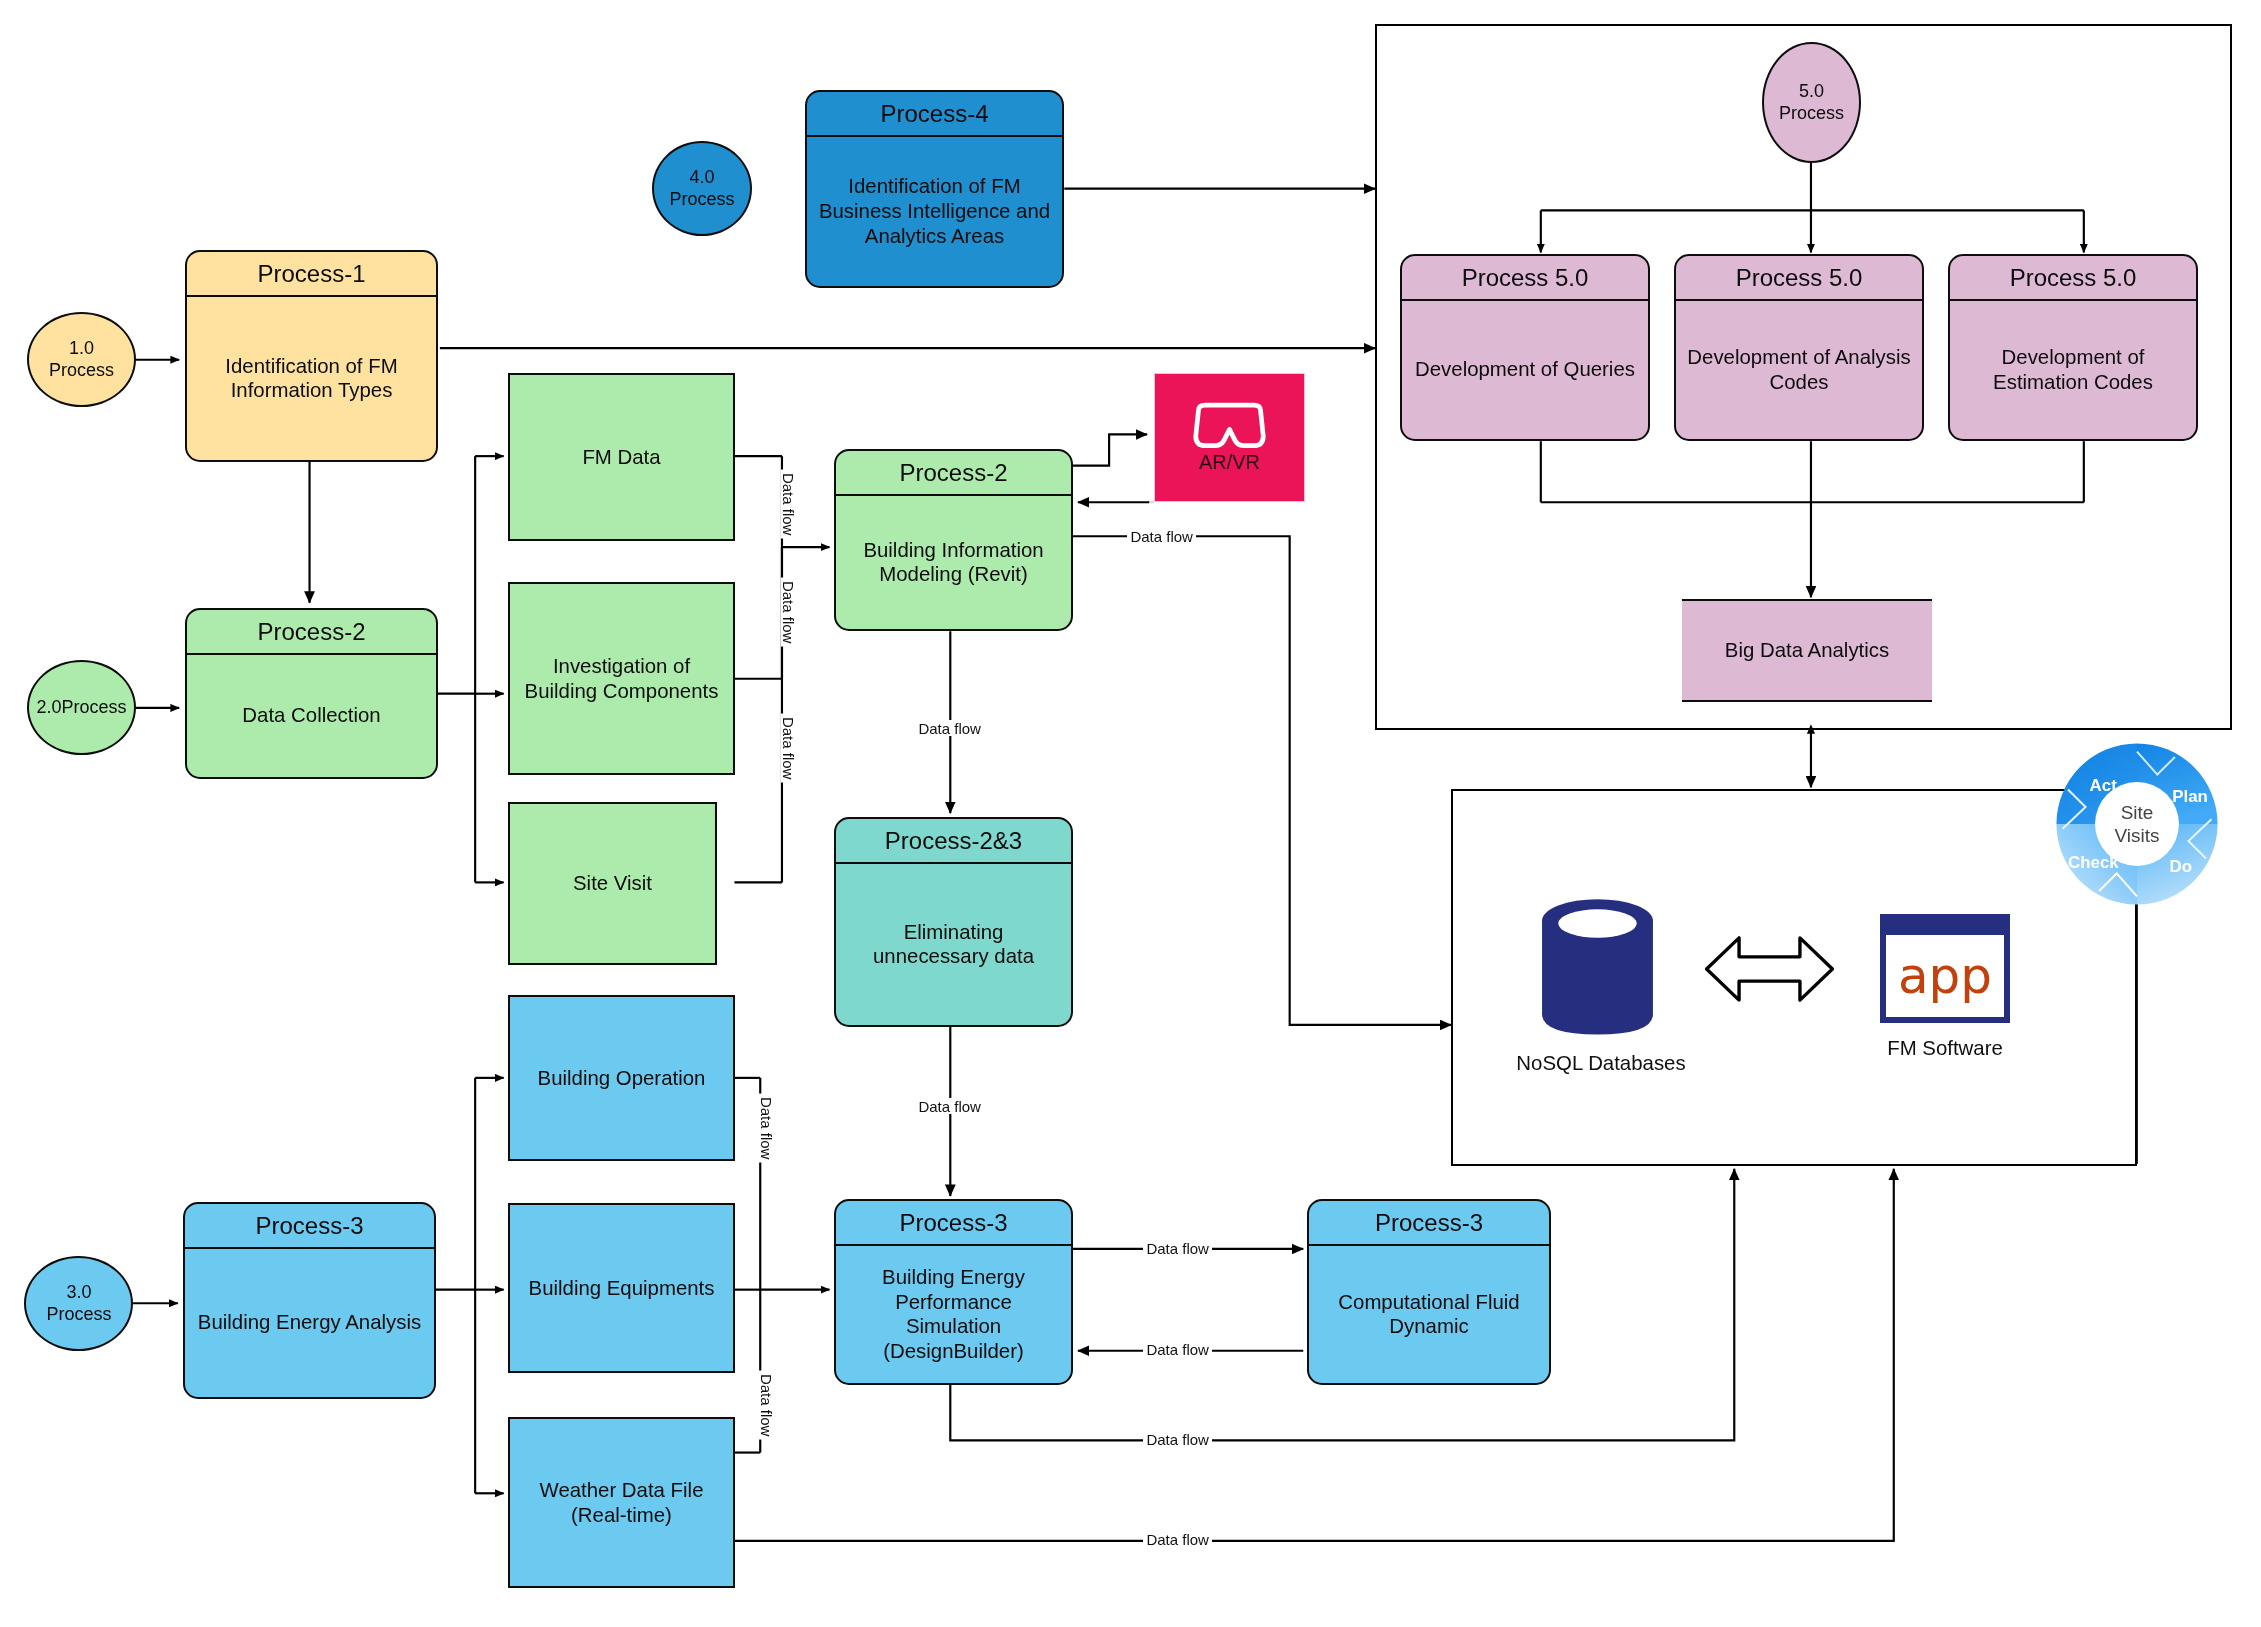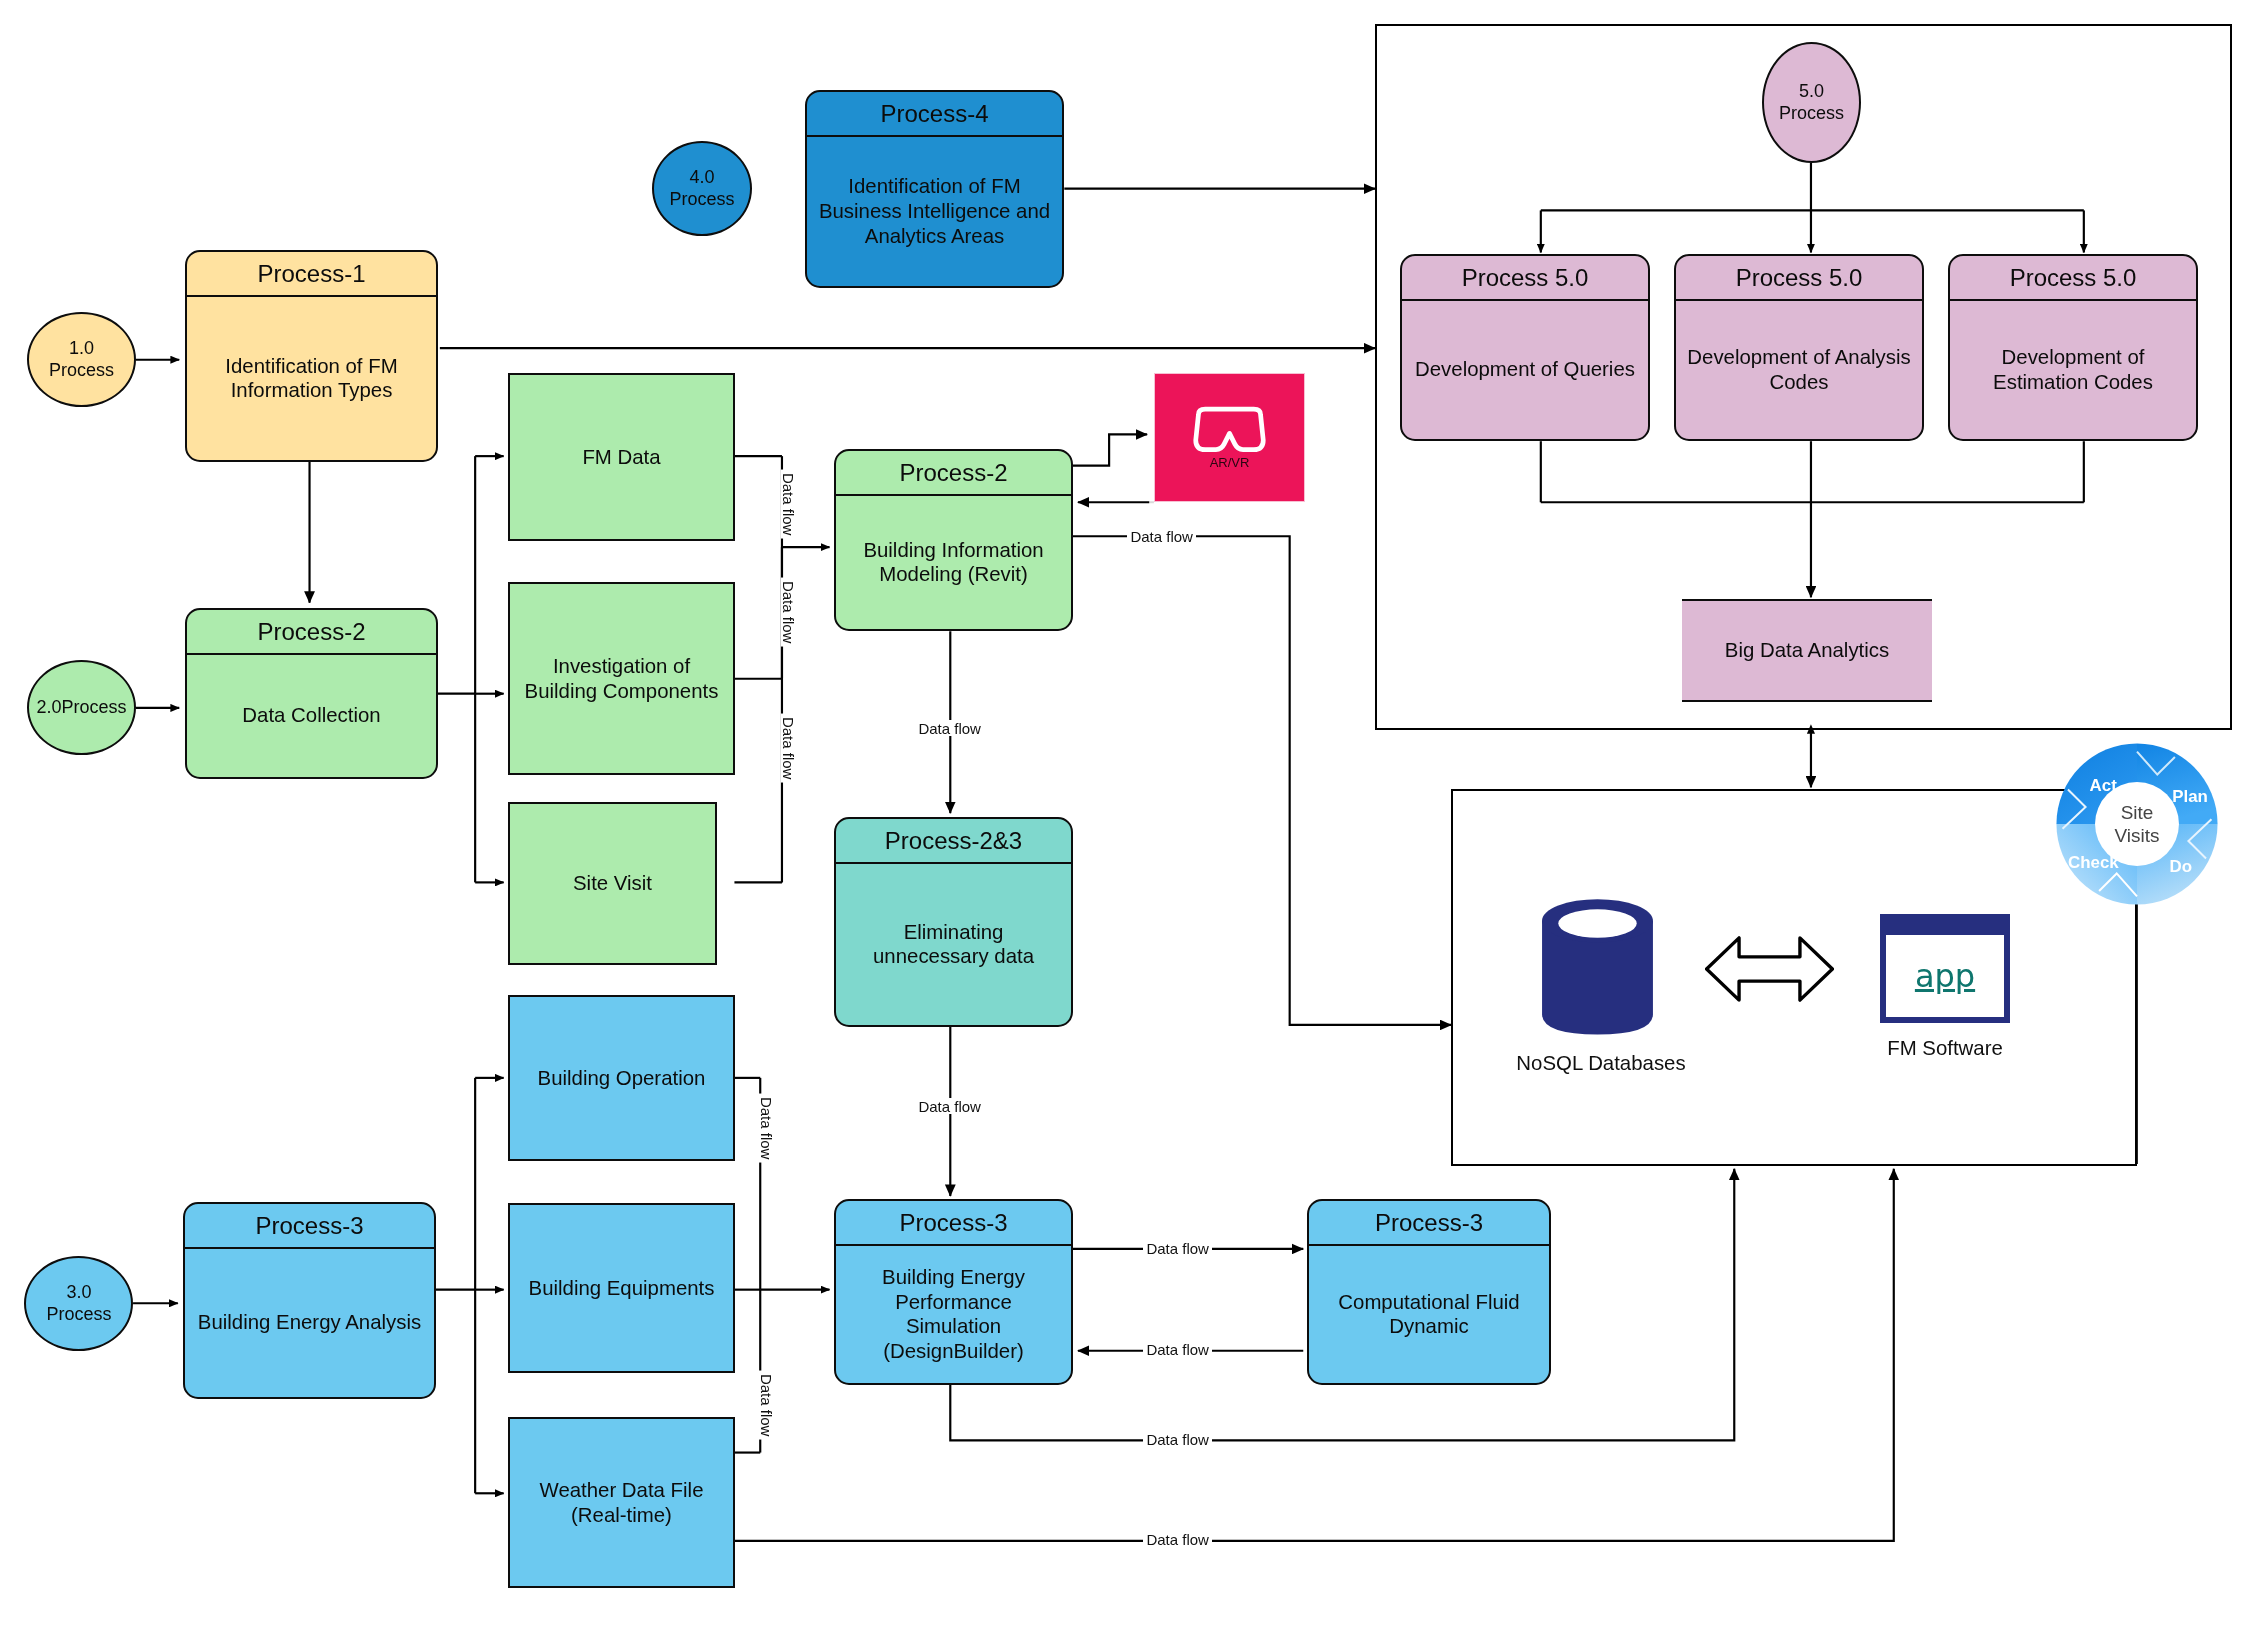--- a/index.html
+++ b/index.html
@@ -91,21 +91,21 @@
     box-sizing: border-box;
     background: #ec1459;
     border: 1.4px solid #f7bfd2;
     box-shadow: 0 0 0 4.8px rgba(255,255,255,0.85);
     display: flex;
     flex-direction: column;
     align-items: center;
     justify-content: center;
   }
   .arvr .arvr-label {
-    font-size: 13px;
+    font-size: 20px;
     color: #2b0511;
     margin-top: 0;
   }
   .caption {
     position: absolute;
     font-size: 20.4px;
     color: #101010;
     text-align: center;
     white-space: nowrap;
   }
@@ -122,24 +122,23 @@
   }
   .app-icon .topbar {
     height: 15px;
     background: #262f7f;
   }
   .app-icon .app-text {
     display: flex;
     align-items: center;
     justify-content: center;
     height: calc(100% - 15px);
-    font-size: 32px;
-    color: #0f766e;
+    font-size: 50px;
+    color: #c2410c;
     font-family: "DejaVu Sans", sans-serif;
-    text-decoration: underline;
   }
 </style>
 </head>
 <body>
 
 <div id="stage">
 
   <svg id="wires" viewBox="0 0 3331 2397" xmlns="http://www.w3.org/2000/svg">
     <defs>
       <marker id="ah" markerWidth="14" markerHeight="12" refX="13" refY="6" orient="auto" markerUnits="userSpaceOnUse">

